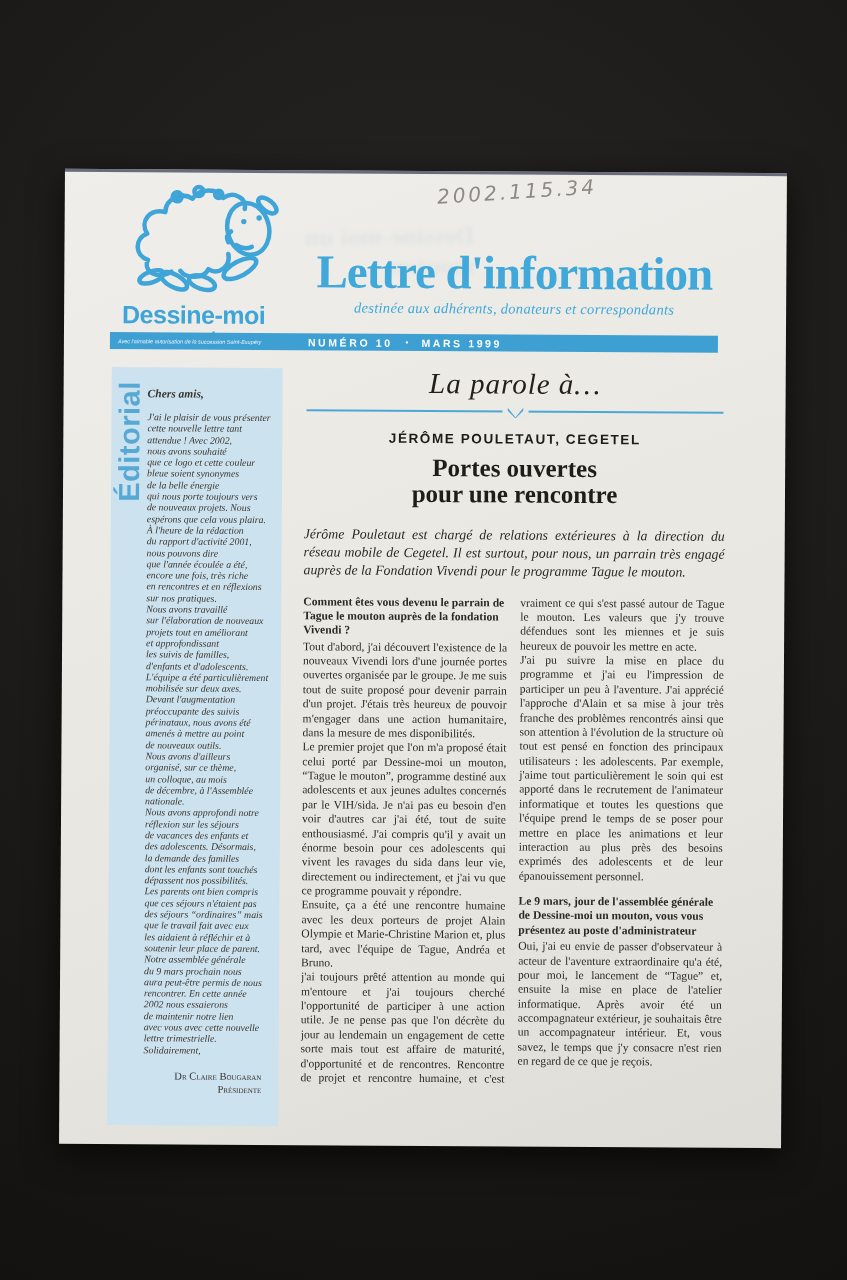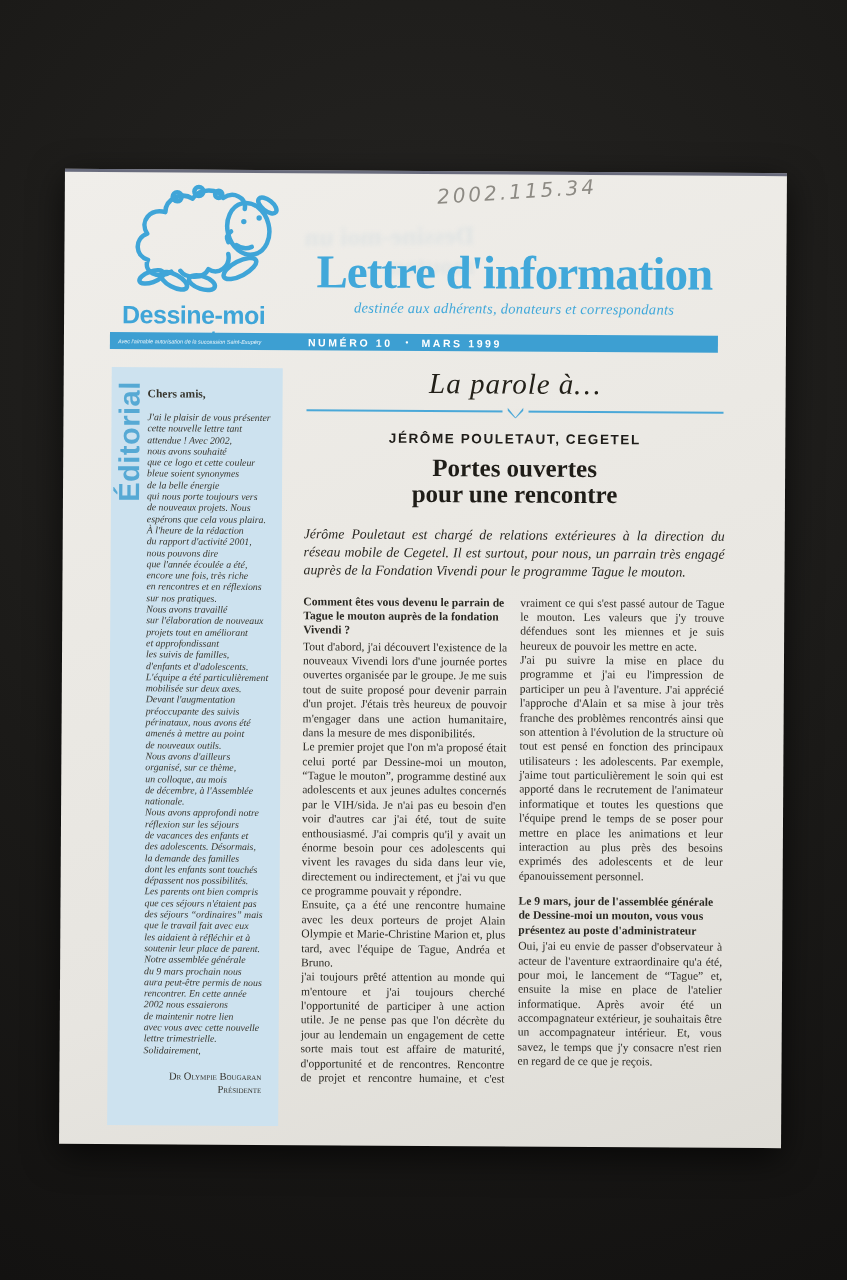--- a/index.html
+++ b/index.html
@@ -42,21 +42,21 @@
          font-size:10.5px;letter-spacing:2.6px;color:#ffffff;}
   .bar-bullet{font-size:8px;letter-spacing:0;}
   
   .sidebar{position:absolute;left:48px;top:198px;width:171px;height:758px;
          background:#cde2ef;}
   .editorial-label{position:absolute;left:2px;top:14px;
          writing-mode:vertical-rl;transform:rotate(180deg);
          font-family:"Liberation Sans",sans-serif;font-weight:bold;
          font-size:29px;color:#56a9d4;letter-spacing:.5px;}
   .letter{position:absolute;left:36px;top:20px;right:5px;color:#38362e;}
-  .salutation{font-size:11.5px;font-weight:bold;margin:0 0 12px 0;}
+  .salutation{font-size:11.5px;font-weight:bold;font-style:italic;margin:0 0 12px 0;}
   .letter-body{font-size:9.8px;font-style:italic;line-height:11.3px;
          white-space:pre-line;}
   .signature{margin-top:14px;text-align:right;padding-right:12px;
          font-variant:small-caps;font-size:10.5px;line-height:1.25;color:#33312b;}
   
   .main{position:absolute;left:241px;top:196px;width:421px;color:#29271f;}
   .section-label{text-align:center;font-style:italic;font-size:29px;
          letter-spacing:1px;color:#232019;}
   .divider{position:relative;margin-top:7px;height:12px;}
   .divider .line{position:absolute;left:2px;right:2px;top:3px;height:2px;
@@ -185,21 +185,21 @@
 Notre assemblée générale
 du 9 mars prochain nous
 aura peut-être permis de nous
 rencontrer. En cette année
 2002 nous essaierons
 de maintenir notre lien
 avec vous avec cette nouvelle
 lettre trimestrielle.
 Solidairement,</div>
         <div class="signature">
-          <div>Dr Olympie Bougaran</div>
+          <div>Dr Claire Bougaran</div>
           <div>Présidente</div>
         </div>
       </div>
     </div>
 
     <div class="main">
       <div class="section-label">La parole à…</div>
       <div class="divider">
         <span class="line"></span>
         <span class="arrow">

